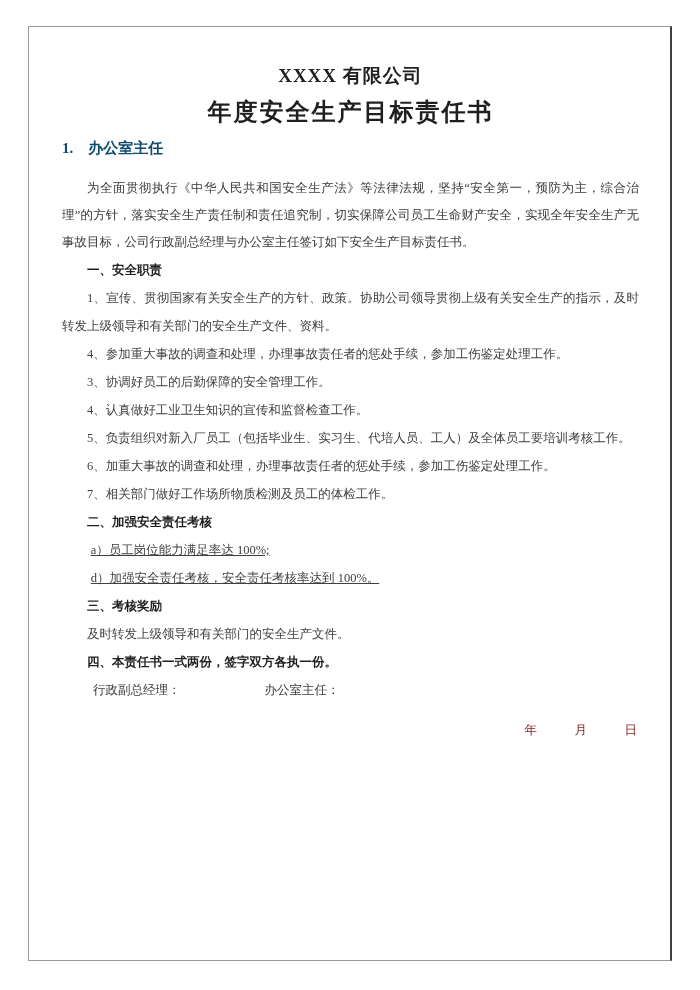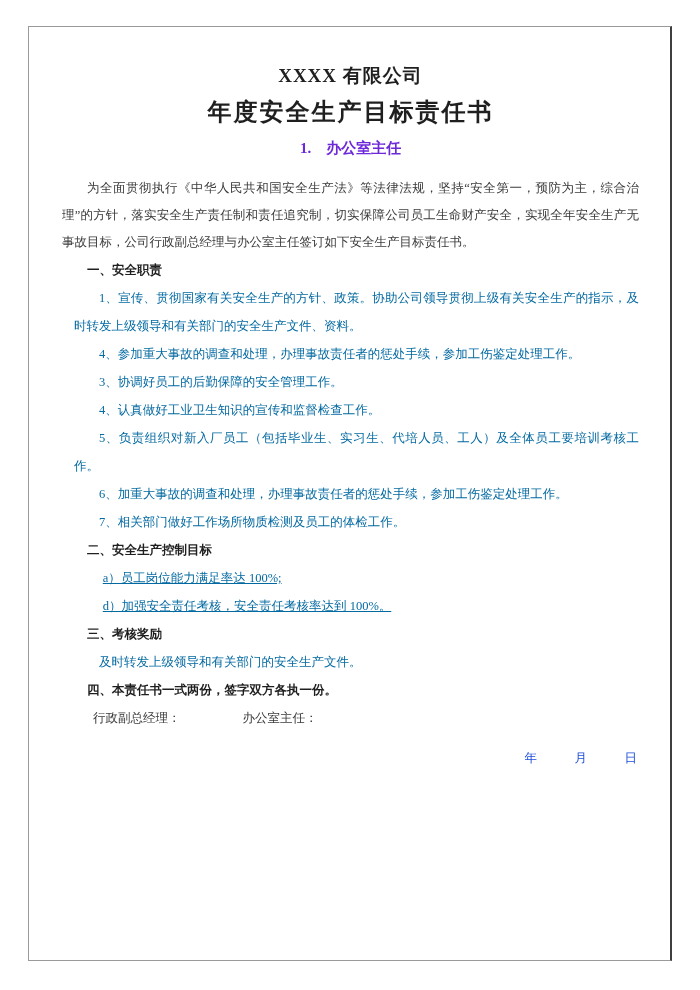--- a/index.html
+++ b/index.html
@@ -51,24 +51,24 @@
   .doc-title {
     text-align: center;
     font-size: 24px;
     font-weight: bold;
     color: #1f1f1f;
     line-height: 30px;
     margin-top: 6px;
     letter-spacing: 2px;
   }
   .sub-title {
-    text-align: center;
+    text-align: left;
     font-size: 15px;
     font-weight: bold;
-    color: #6d28d9;
+    color: #0c4a6e;
     line-height: 26px;
     margin-top: 8px;
   }
   p { margin: 0; }
   .intro {
     margin-top: 14px;
     text-indent: 2em;
     text-align: justify;
     line-height: 27px;
     color: #3a3a3a;
@@ -76,36 +76,35 @@
   .sec-heading {
     font-weight: bold;
     color: #1f1f1f;
     text-indent: 2em;
     line-height: 28px;
   }
   .item {
     text-indent: 2em;
     text-align: justify;
     line-height: 28px;
-    color: #0369a1;
-    margin-left: 12px;
+    color: #404040;
   }
   .item.alpha { text-indent: 2.3em; text-decoration: underline; }
   .sig-row {
     line-height: 28px;
     color: #3a3a3a;
     white-space: nowrap;
   }
   .sig-left { margin-left: 31px; }
-  .sig-right { margin-left: 62px; }
+  .sig-right { margin-left: 84px; }
   .date-row {
     margin-top: 12px;
     text-align: right;
     line-height: 28px;
-    color: #1d4ed8;
+    color: #7f1d1d;
     padding-right: 2px;
   }
 </style>
 </head>
 <body>
 
 <div class="canvas">
   <div class="page-frame">
     <div class="content">
 
@@ -117,21 +116,21 @@
 
       <p class="sec-heading">一、安全职责</p>
       <p class="item">1、宣传、贯彻国家有关安全生产的方针、政策。协助公司领导贯彻上级有关安全生产的指示，及时转发上级领导和有关部门的安全生产文件、资料。</p>
       <p class="item">4、参加重大事故的调查和处理，办理事故责任者的惩处手续，参加工伤鉴定处理工作。</p>
       <p class="item">3、协调好员工的后勤保障的安全管理工作。</p>
       <p class="item">4、认真做好工业卫生知识的宣传和监督检查工作。</p>
       <p class="item">5、负责组织对新入厂员工（包括毕业生、实习生、代培人员、工人）及全体员工要培训考核工作。</p>
       <p class="item">6、加重大事故的调查和处理，办理事故责任者的惩处手续，参加工伤鉴定处理工作。</p>
       <p class="item">7、相关部门做好工作场所物质检测及员工的体检工作。</p>
 
-      <p class="sec-heading">二、安全生产控制目标</p>
+      <p class="sec-heading">二、加强安全责任考核</p>
       <p class="item alpha">a）员工岗位能力满足率达 100%;</p>
       <p class="item alpha">d）加强安全责任考核，安全责任考核率达到 100%。</p>
 
       <p class="sec-heading">三、考核奖励</p>
       <p class="item">及时转发上级领导和有关部门的安全生产文件。</p>
 
       <p class="sec-heading">四、本责任书一式两份，签字双方各执一份。</p>
 
       <p class="sig-row"><span class="sig-left">行政副总经理：</span><span class="sig-right">办公室主任：</span></p>
 

